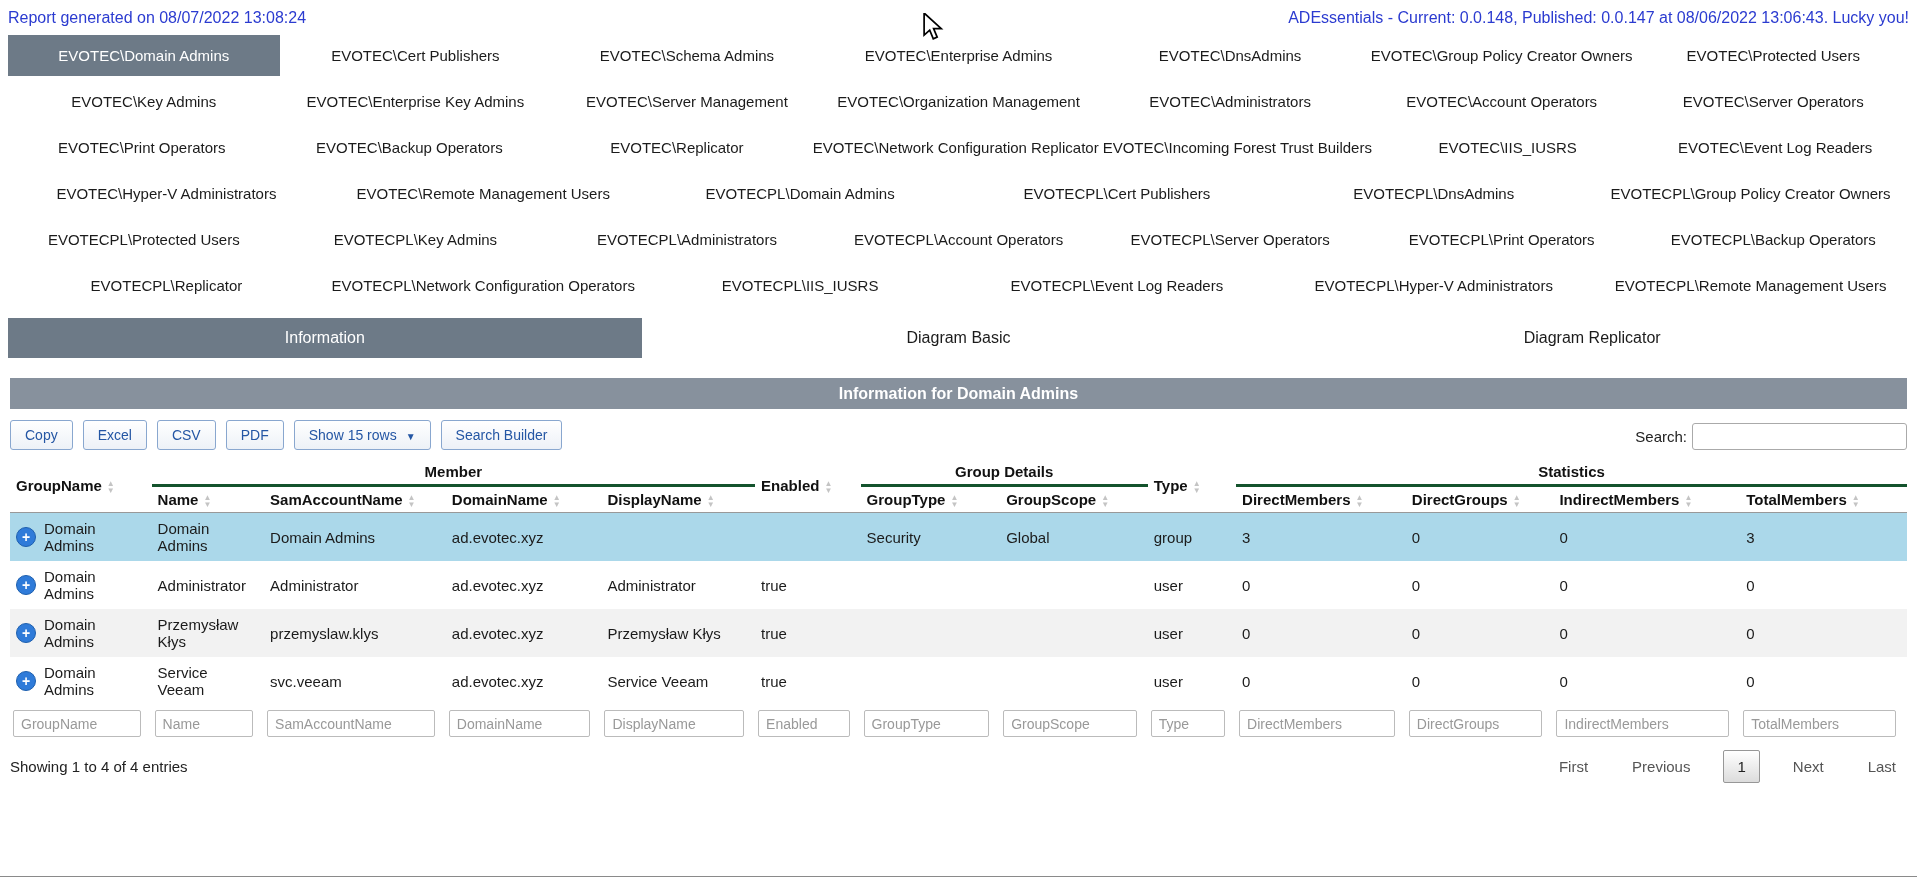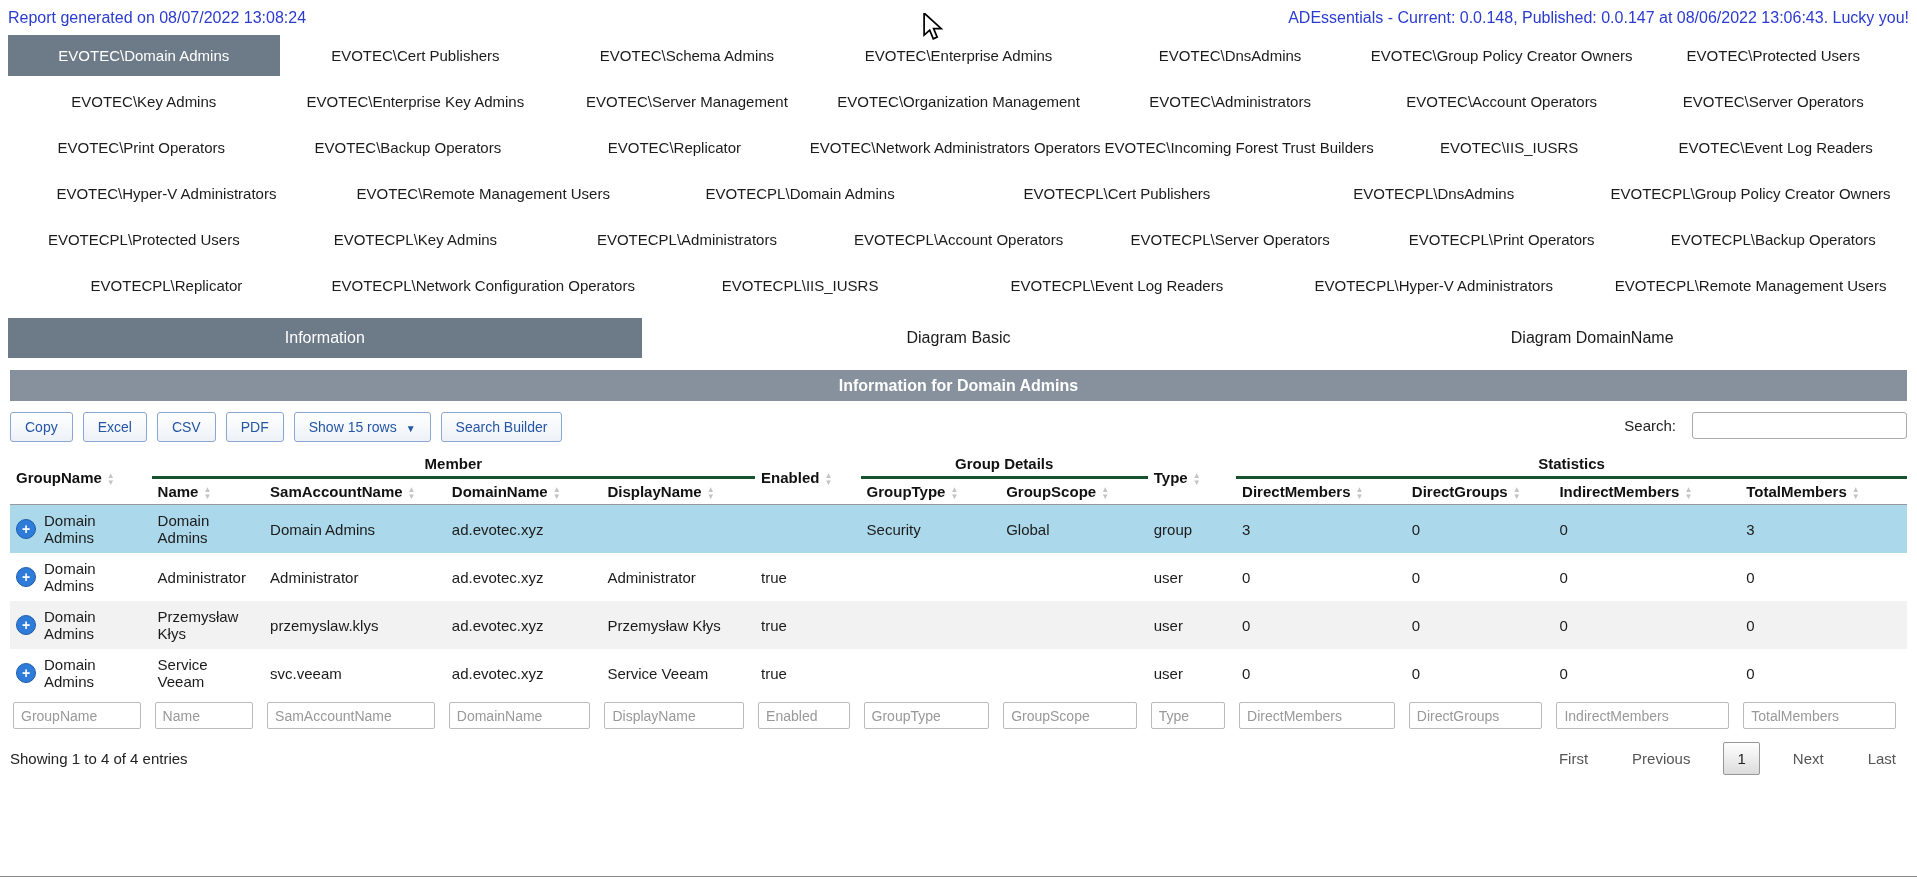--- a/index.html
+++ b/index.html
@@ -17,32 +17,32 @@
   .gtab { flex: 1 1 0; text-align: center; font-size: 15px; color: #1b1b1b;
           padding: 12px 2px; cursor: pointer; white-space: nowrap; }
   .gtab.active { background: var(--active-tab-bg); color: #ffffff; }
 
   
   .view-tabs { display: flex; margin: 12px 8px 0 8px; }
   .vtab { flex: 1 1 0; text-align: center; font-size: 16px; color: #1b1b1b; padding: 11px 0; cursor: pointer; }
   .vtab.active { background: var(--active-tab-bg); color: #fff; }
 
   
-  .panel { margin: 12px 10px 0 10px; }
+  .panel { margin: 20px 10px 0 10px; }
   .panel-title { background: var(--title-bar-bg); color: #fff; font-weight: bold;
                  font-size: 16px; text-align: center; height: 31px; line-height: 31px; }
 
   
-  .toolbar { display: flex; justify-content: space-between; align-items: flex-start; margin-top: 11px; }
+  .toolbar { display: flex; justify-content: space-between; align-items: flex-end; margin-top: 11px; }
   .toolbar-left { display: flex; align-items: center; gap: 10px; }
   .dt-btn { font-family: inherit; font-size: 14px; color: var(--button-text);
             background: linear-gradient(#ffffff, #edf1f7); border: 1px solid var(--button-border);
             border-radius: 3px; padding: 6px 14px; cursor: pointer; }
   .dt-btn .caret { font-size: 10px; margin-left: 9px; }
-  .toolbar-right { display: flex; align-items: center; gap: 16px; font-size: 15px; color: #222; }
+  .toolbar-right { display: flex; align-items: center; gap: 5px; font-size: 15px; color: #222; }
   .search-input { width: 215px; height: 27px; border: 1px solid #aaa; border-radius: 3px;
                   padding: 2px 8px; font-size: 14px; font-family: inherit; }
 
   
   table.data { width: 100%; border-collapse: collapse; margin-top: 9px; table-layout: fixed; }
   thead th { font-size: 15px; font-weight: bold; color: #111; text-align: left;
              padding: 4px 6px; vertical-align: middle; white-space: nowrap; cursor: pointer; }
   thead th.group-head { text-align: center; border-bottom: 3px solid #14532d; cursor: default; }
   thead tr.sub th, thead th.span2 { border-bottom: 1px solid #999; }
   .sort-arrows { display: inline-flex; flex-direction: column; margin-left: 5px;
@@ -102,21 +102,21 @@
         <div class="gtab">EVOTEC\Server Management</div>
         <div class="gtab">EVOTEC\Organization Management</div>
         <div class="gtab">EVOTEC\Administrators</div>
         <div class="gtab">EVOTEC\Account Operators</div>
         <div class="gtab">EVOTEC\Server Operators</div>
       </div>
       <div class="tab-row">
         <div class="gtab">EVOTEC\Print Operators</div>
         <div class="gtab">EVOTEC\Backup Operators</div>
         <div class="gtab">EVOTEC\Replicator</div>
-        <div class="gtab">EVOTEC\Network Administrators Operators</div>
+        <div class="gtab">EVOTEC\Network Configuration Replicator</div>
         <div class="gtab">EVOTEC\Incoming Forest Trust Builders</div>
         <div class="gtab">EVOTEC\IIS_IUSRS</div>
         <div class="gtab">EVOTEC\Event Log Readers</div>
       </div>
       <div class="tab-row">
         <div class="gtab">EVOTEC\Hyper-V Administrators</div>
         <div class="gtab">EVOTEC\Remote Management Users</div>
         <div class="gtab">EVOTECPL\Domain Admins</div>
         <div class="gtab">EVOTECPL\Cert Publishers</div>
         <div class="gtab">EVOTECPL\DnsAdmins</div>
@@ -137,21 +137,21 @@
         <div class="gtab">EVOTECPL\IIS_IUSRS</div>
         <div class="gtab">EVOTECPL\Event Log Readers</div>
         <div class="gtab">EVOTECPL\Hyper-V Administrators</div>
         <div class="gtab">EVOTECPL\Remote Management Users</div>
       </div>
     </div>
 
   <div class="view-tabs" id="view-tabs">
       <div class="vtab active">Information</div>
       <div class="vtab">Diagram Basic</div>
-      <div class="vtab">Diagram DomainName</div>
+      <div class="vtab">Diagram Replicator</div>
     </div>
 
   <div class="panel">
     <div class="panel-title">Information for Domain Admins</div>
 
     <div class="toolbar">
       <div class="toolbar-left" id="toolbar-buttons">
           <button class="dt-btn">Copy</button>
           <button class="dt-btn">Excel</button>
           <button class="dt-btn">CSV</button>

